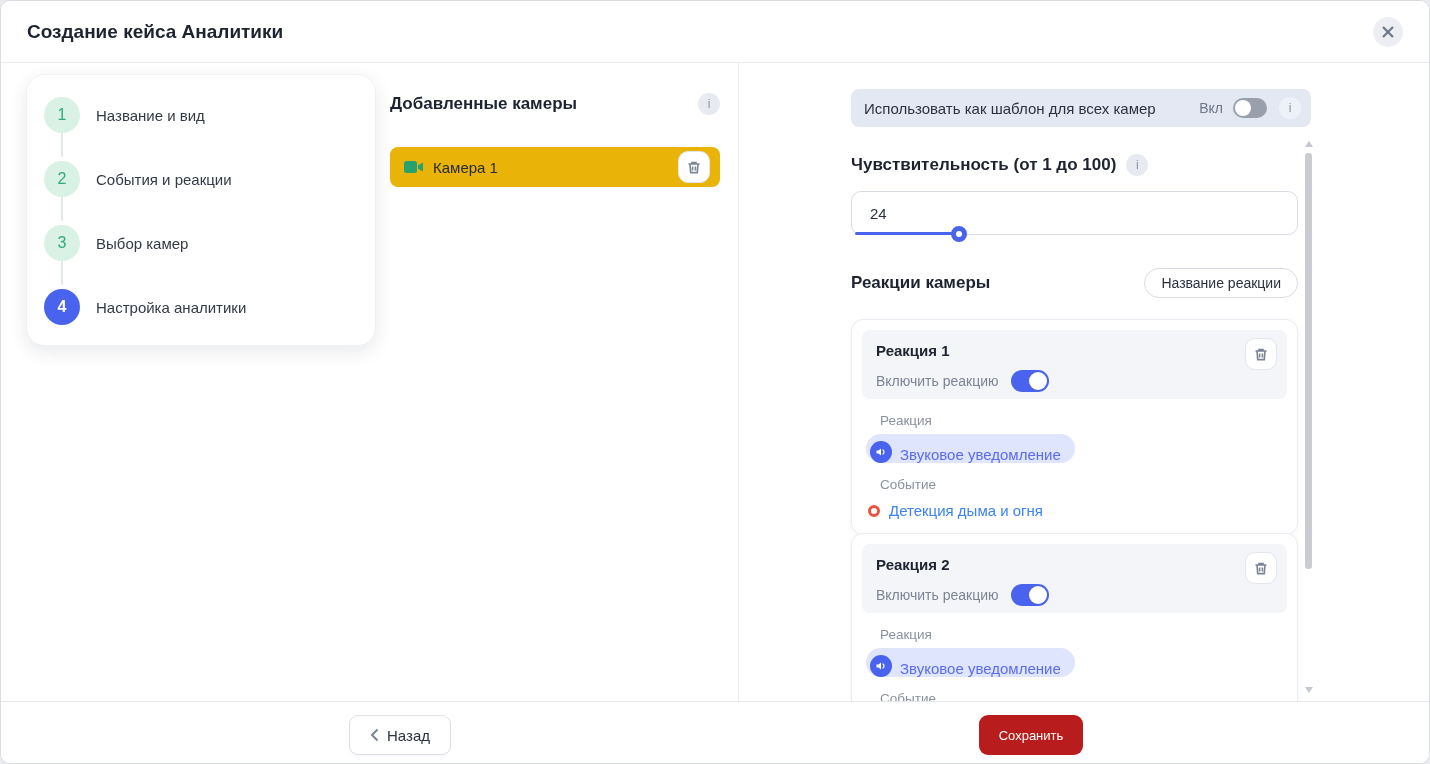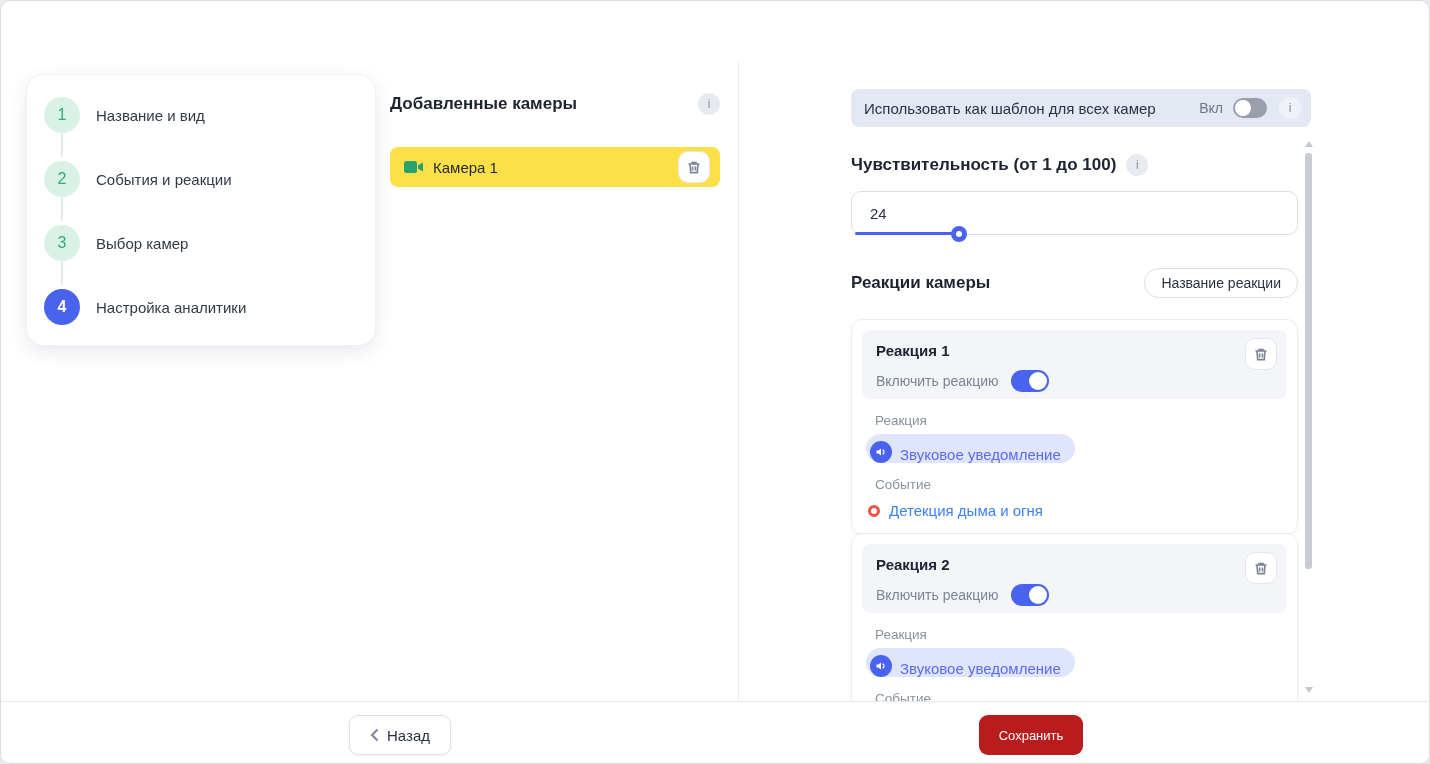--- a/index.html
+++ b/index.html
@@ -27,21 +27,21 @@
   .step.active .circle{background:#4a63ee;color:#fff;font-weight:700;}
   .step .lbl{font-size:15px;color:#333a47;}
   .connector{position:absolute;left:34px;width:2px;height:24px;background:#e2eae5;border-radius:1px;}
 
   
   .cameras{position:absolute;left:389px;top:31px;width:330px;}
   .col-title{font-size:17px;font-weight:700;color:#1d2330;}
   .info-dot{display:inline-flex;align-items:center;justify-content:center;width:22px;height:22px;
             border-radius:50%;background:#e7eaf1;color:#8a919f;font-size:12px;font-style:normal;}
   .cameras .head{display:flex;align-items:center;justify-content:space-between;}
-  .camera-item{margin-top:32px;height:40px;background:#fde047;border-radius:8px;display:flex;
+  .camera-item{margin-top:32px;height:40px;background:#eab308;border-radius:8px;display:flex;
                align-items:center;padding:0 10px 0 14px;justify-content:space-between;}
   .camera-item .left{display:flex;align-items:center;gap:10px;font-size:15px;color:#252b37;}
   .cam-ic{width:19px;height:14px;display:block;}
   .icon-btn{width:32px;height:32px;border-radius:10px;border:1px solid #e3e6ec;background:#fff;
             display:flex;align-items:center;justify-content:center;cursor:pointer;}
   .icon-btn svg{width:14px;height:15px;stroke:#7b8495;fill:none;stroke-width:1.6;}
 
   
   .rightpane{position:absolute;left:850px;top:0;width:470px;height:639px;}
   .template-row{position:absolute;left:0;top:27px;width:460px;height:38px;background:#e3e8f3;border-radius:8px;
@@ -72,21 +72,21 @@
 
   .rcard{position:absolute;left:0;width:447px;height:216px;border:1px solid #e9ecf2;border-radius:12px;
          background:#fff;box-sizing:border-box;padding:10px;box-shadow:0 2px 6px rgba(40,50,80,.04);}
   .rcard.c1{top:257px;}
   .rcard.c2{top:471px;}
   .rcard .inner{position:relative;background:#f3f5f9;border-radius:8px;height:69px;box-sizing:border-box;padding:12px 14px;}
   .rcard .inner .rtitle{font-size:15px;font-weight:700;color:#1d2330;}
   .rcard .inner .icon-btn{position:absolute;right:10px;top:8px;}
   .enable-row{display:flex;align-items:center;gap:12px;margin-top:11px;}
   .enable-row .el{font-size:14px;color:#7b8495;}
-  .small-label{font-size:13.5px;color:#8a919f;margin:14px 0 6px 13px;}
+  .small-label{font-size:13.5px;color:#8a919f;margin:14px 0 6px 18px;}
   .chip{display:inline-flex;align-items:flex-end;gap:8px;background:#dfe5fc;border-radius:15px;height:29px;
         padding:0 14px 0 4px;margin-left:4px;}
   .chip .chip-ic{width:22px;height:22px;border-radius:50%;background:#4a63ee;display:flex;align-items:center;justify-content:center;}
   .chip .chip-ic svg{width:12px;height:12px;}
   .chip .chip-txt{font-size:15px;color:#5b6bf0;}
   .event-row{display:flex;align-items:center;gap:9px;margin:10px 0 0 6px;}
   .ring{width:12px;height:12px;border-radius:50%;border:3px solid #ea5440;box-sizing:border-box;}
   .event-row .ev{font-size:15px;color:#3b82f6;}
 
   
@@ -103,20 +103,31 @@
             cursor:pointer;font-family:inherit;box-shadow:0 1px 2px rgba(40,50,80,.05);}
   .back-btn svg{width:9px;height:14px;stroke:#7b8495;stroke-width:2;fill:none;}
   .save-btn{position:absolute;left:978px;top:13px;width:104px;height:40px;border-radius:9px;border:none;
             background:#b91c1c;color:#fff;font-size:13px;cursor:pointer;font-family:inherit;}
 </style>
 </head>
 <body>
 
 <div class="modal">
 
+  <div class="header">
+    <div class="title">Создание кейса Аналитики</div>
+    <button class="close-btn">
+      <span style="display:flex;">
+        <svg viewBox="0 0 14 14">
+            <line x1="2" y1="2" x2="12" y2="12"></line>
+            <line x1="12" y1="2" x2="2" y2="12"></line>
+          </svg>
+      </span>
+    </button>
+  </div>
 
   <div class="body">
     <div class="vdivider"></div>
 
     <div class="stepper-card">
       <div class="connector" style="top:58px;"></div>
       <div class="connector" style="top:122px;"></div>
       <div class="connector" style="top:186px;"></div>
 
       <div class="step" style="top:22px;">

